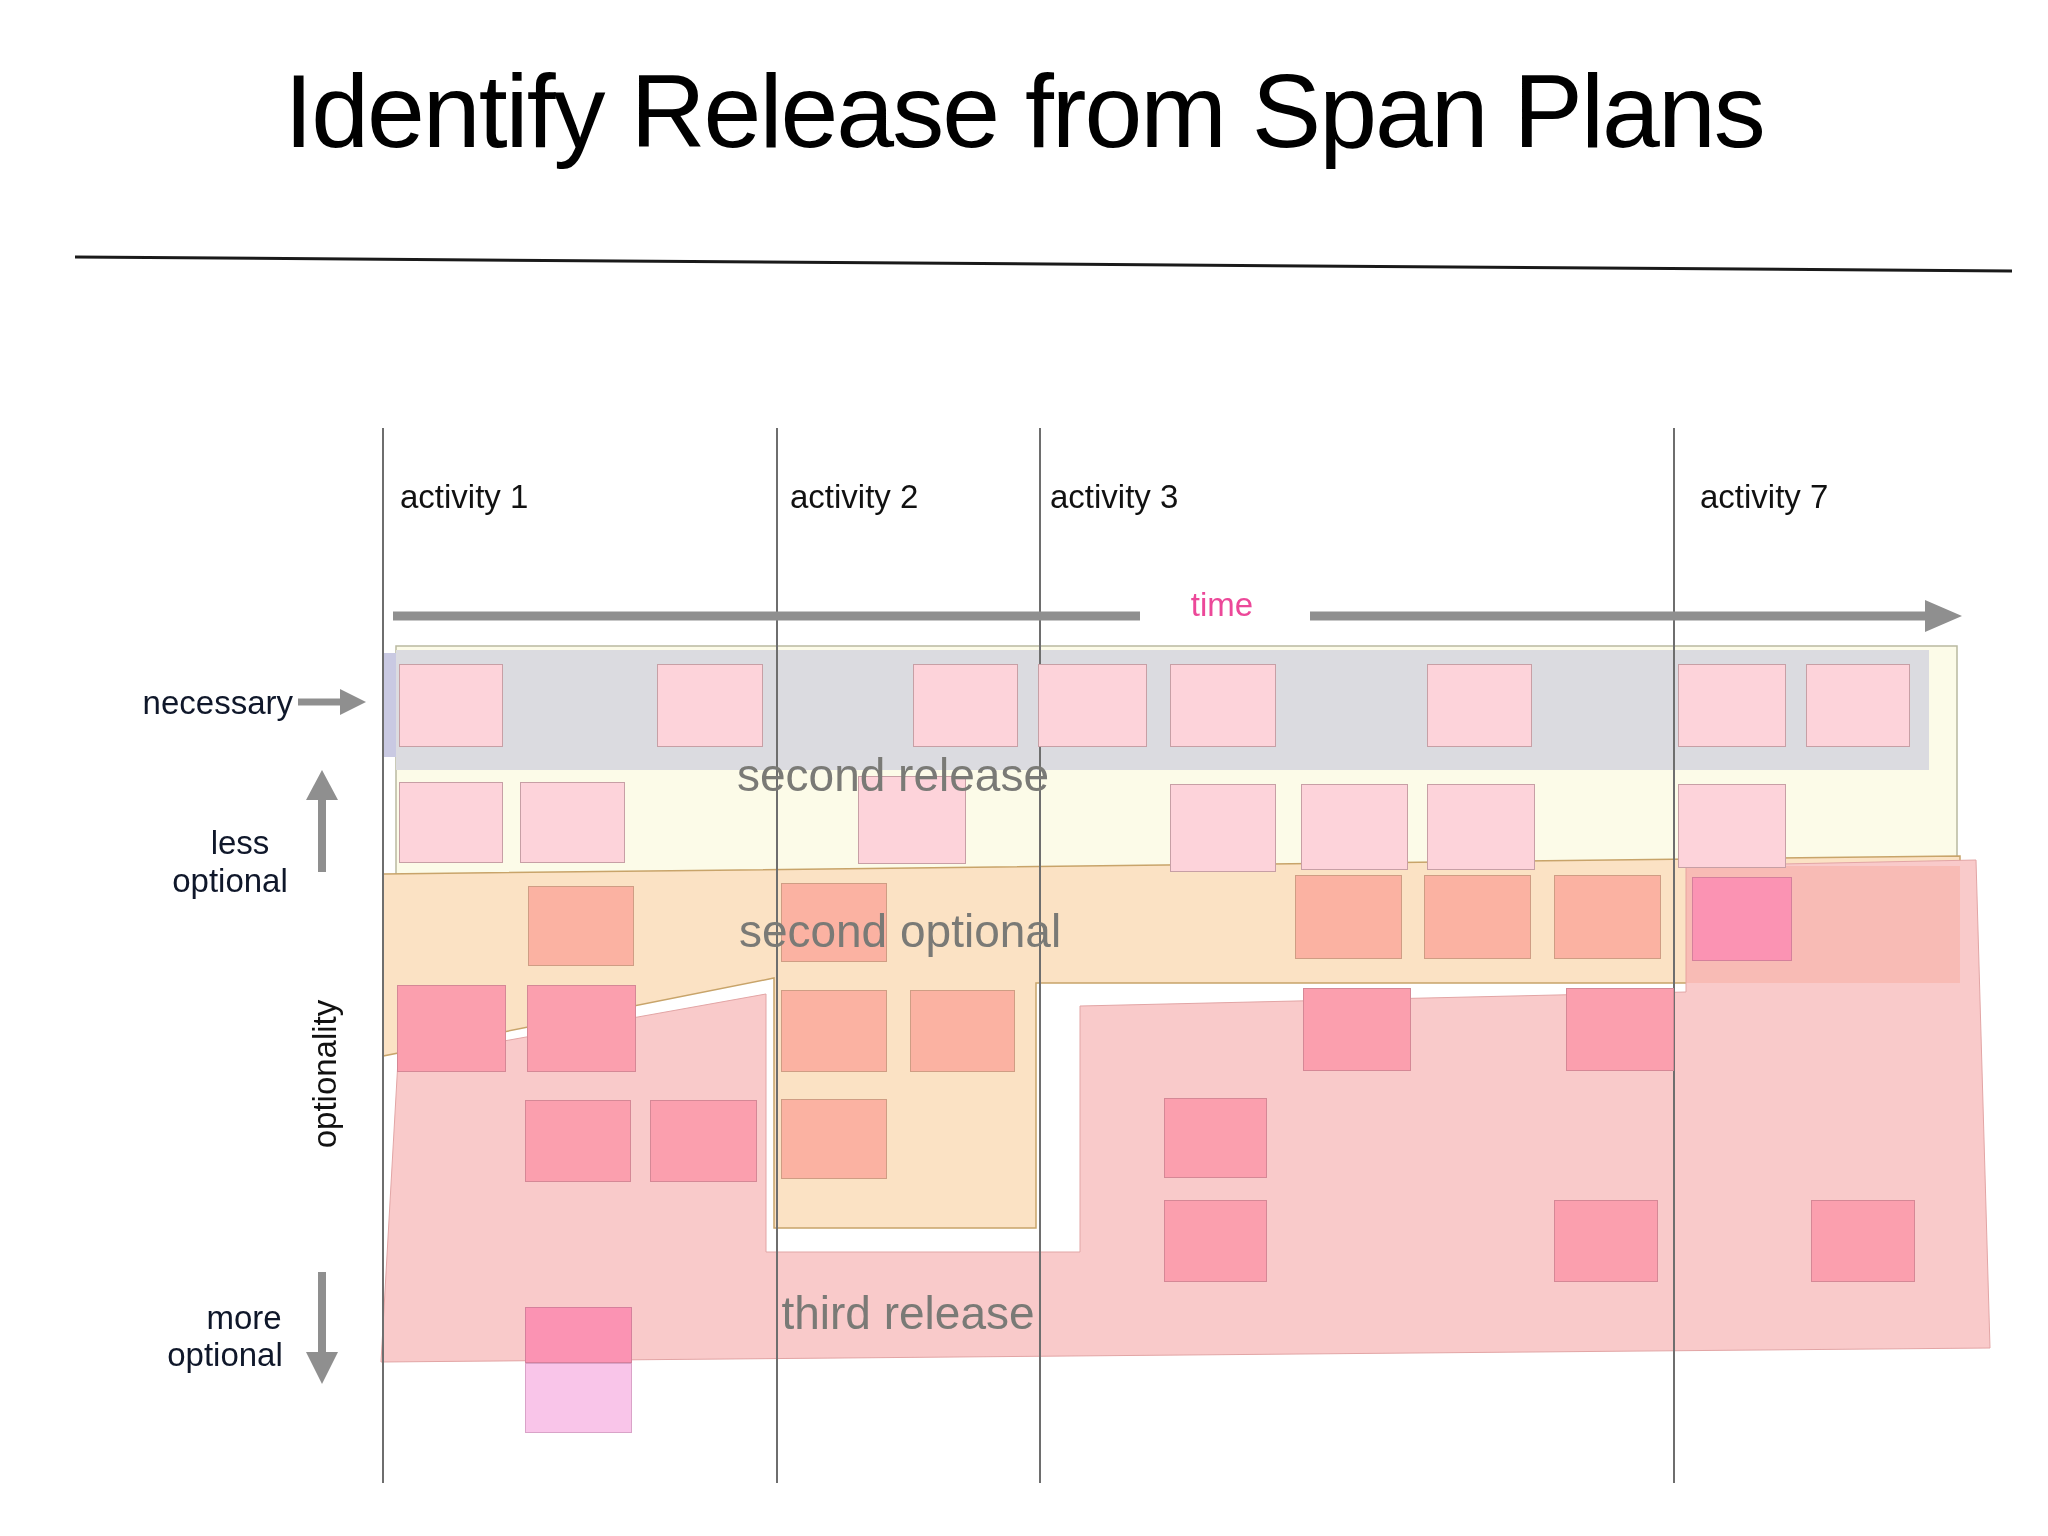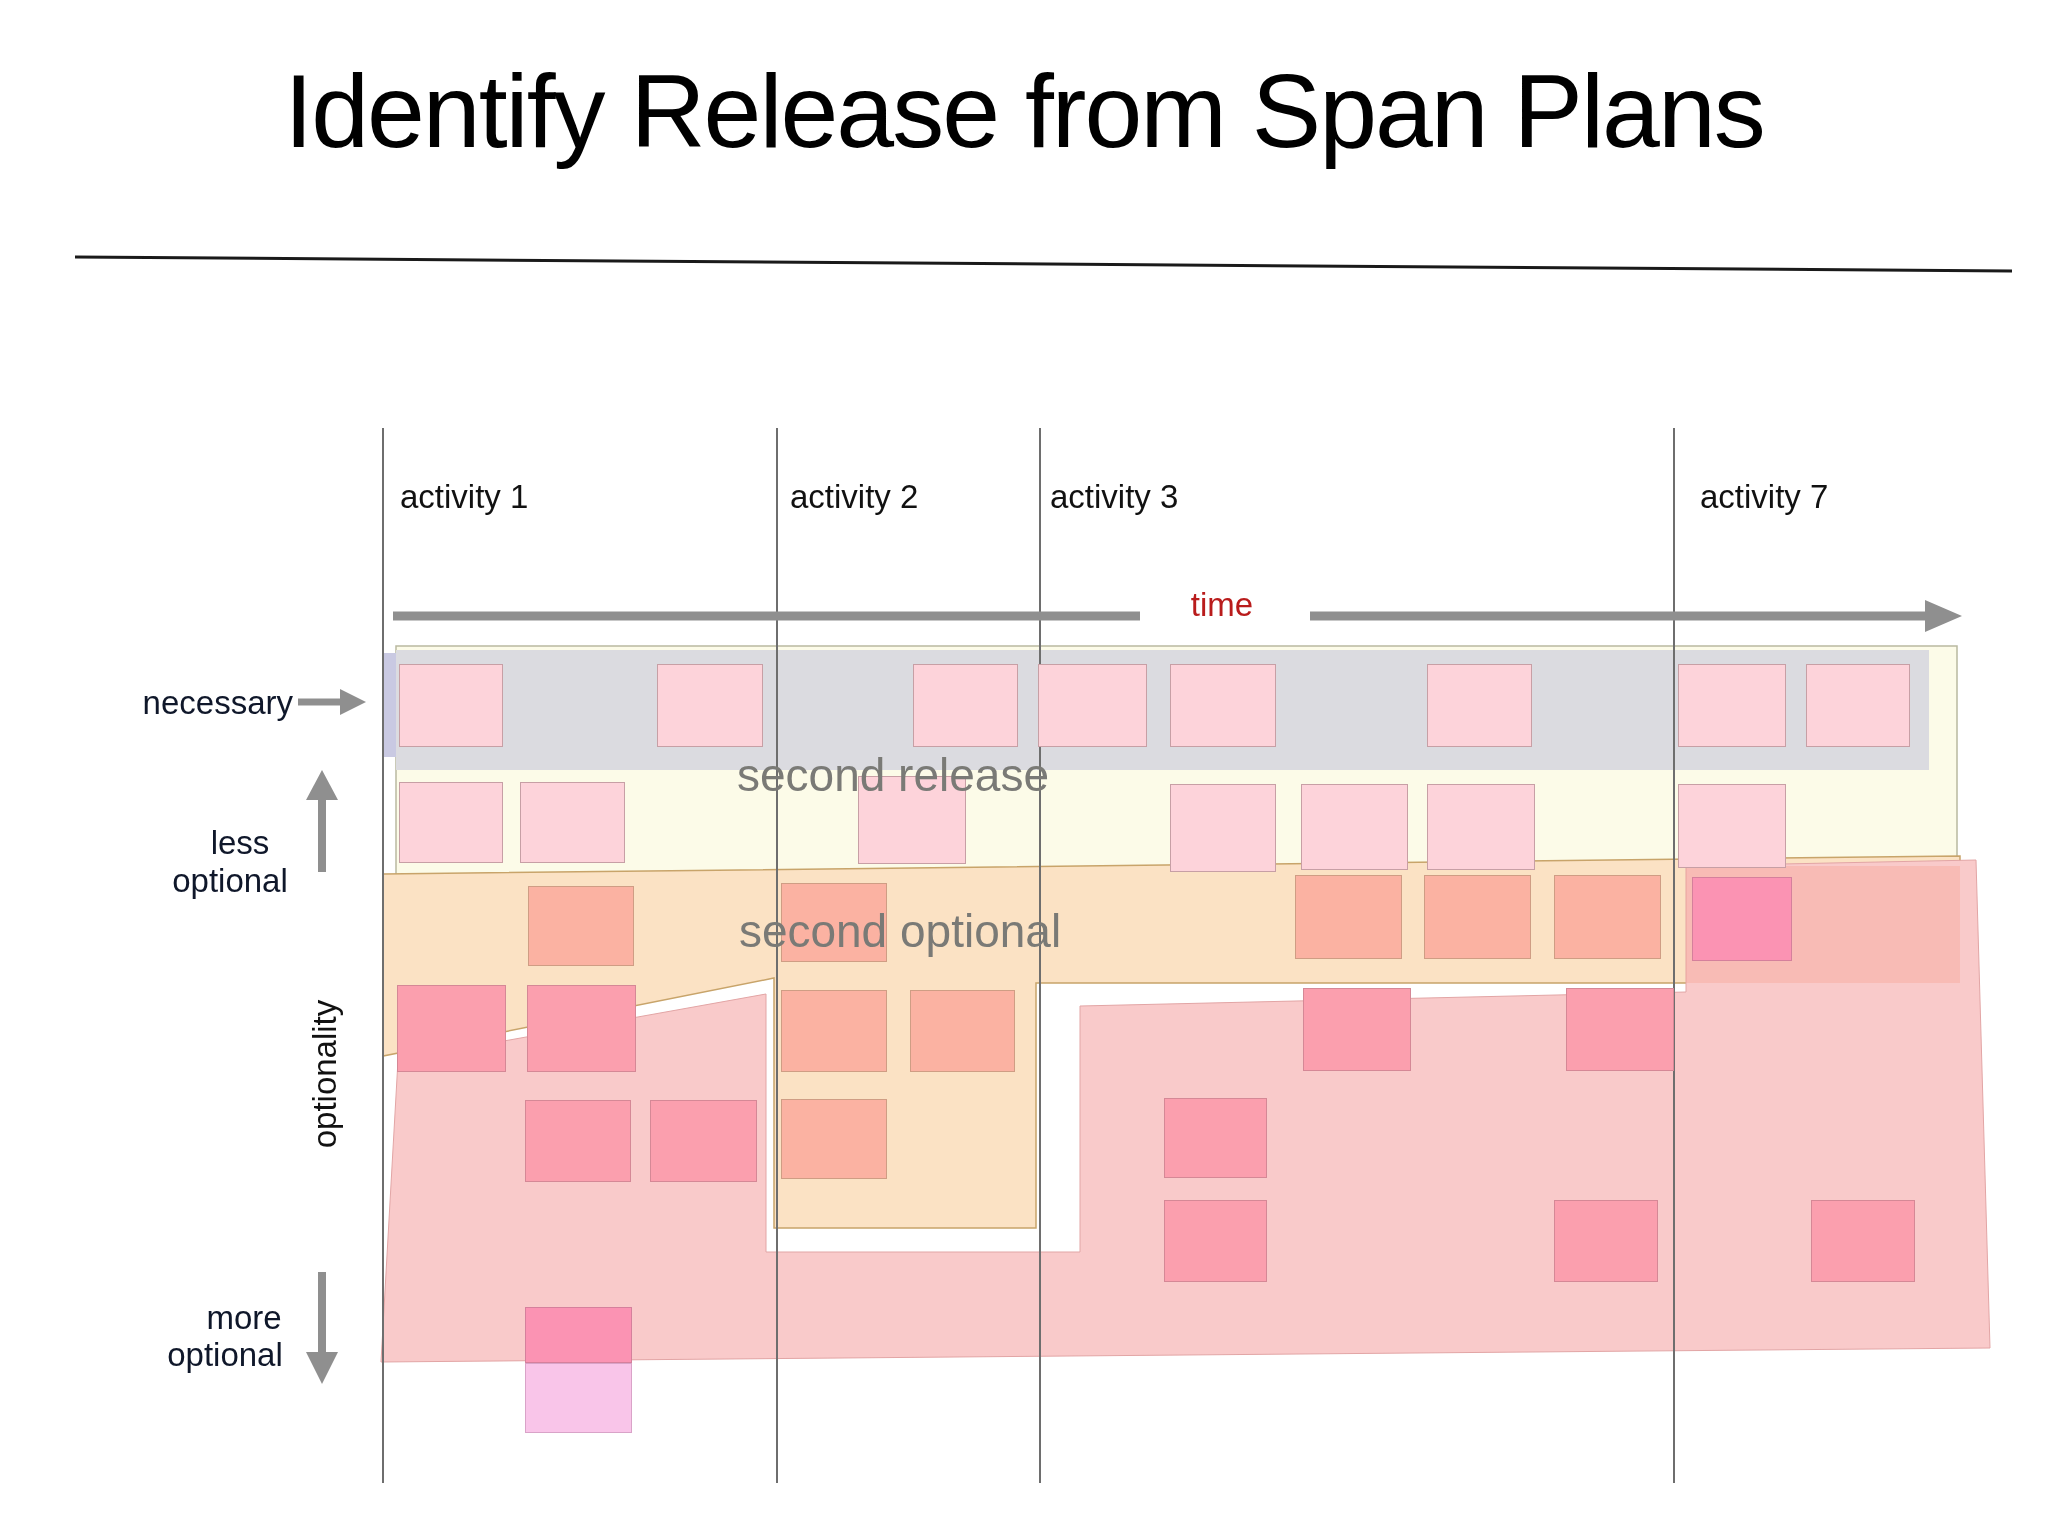--- a/index.html
+++ b/index.html
@@ -33,21 +33,21 @@
   }
   #cards-layer{position:absolute; left:0; top:0; width:2048px; height:1536px;}
   .card{position:absolute; box-sizing:border-box;}
   .c-lp{background:var(--lp); border:1px solid var(--lpb);}
   .c-sa{background:var(--sa); border:1px solid var(--sab);}
   .c-mp{background:var(--mp); border:1px solid #d58896;}
   .c-bp{background:var(--bp); border:1px solid #d5809c;}
   .c-vi{background:var(--vi); border:1px solid #d9a3c8;}
   #time-label{
     position:absolute; left:1222px; top:586px; transform:translateX(-50%);
-    font-size:33px; color:#b91c1c;
+    font-size:33px; color:#ec4899;
   }
 </style>
 </head>
 <body>
 
 <div id="stage">
 
   <div id="title">Identify Release from Span Plans</div>
 
   <svg class="layer" width="2048" height="1536" viewBox="0 0 2048 1536">
@@ -133,14 +133,15 @@
 
   <div class="axis-label right" style="left:110px;top:684px;width:183px">necessary</div>
   <div class="axis-label" style="left:180px;top:824px;width:120px;text-align:center">less</div>
   <div class="axis-label" style="left:160px;top:862px;width:140px;text-align:center">optional</div>
   <div id="optionality-label">optionality</div>
   <div class="axis-label" style="left:184px;top:1299px;width:120px;text-align:center">more</div>
   <div class="axis-label" style="left:155px;top:1336px;width:140px;text-align:center">optional</div>
 
   <div class="band-label" style="left:893px;top:775px">second release</div>
   <div class="band-label" style="left:900px;top:931px">second optional</div>
+  <div class="band-label" style="left:908px;top:1313px">third release</div>
 
 </div>
 
 </body></html>

